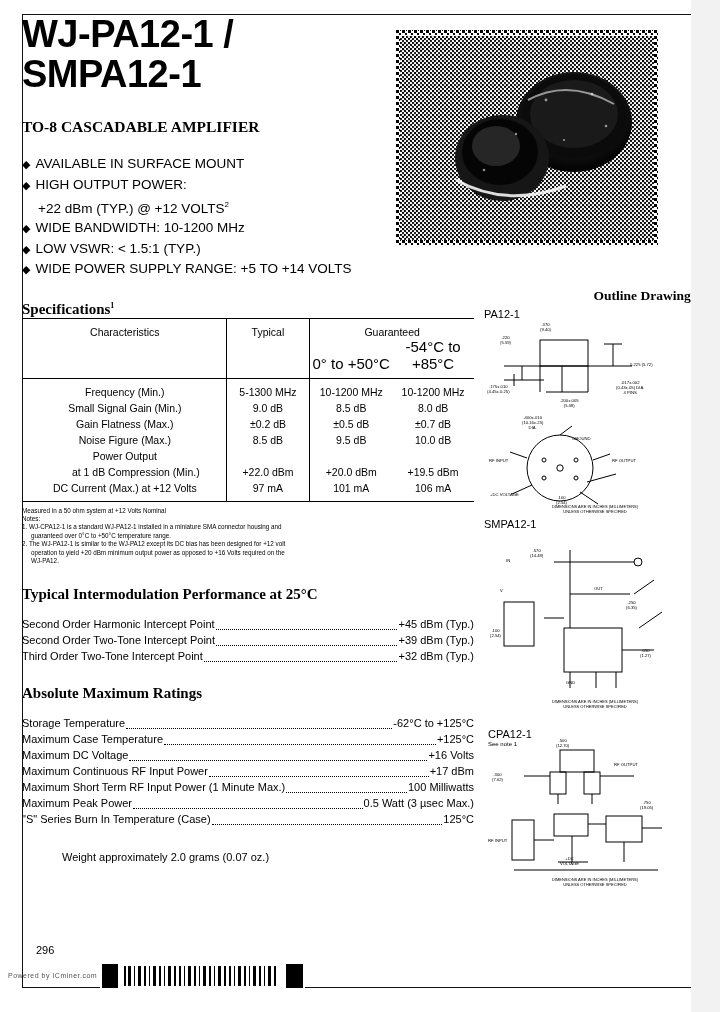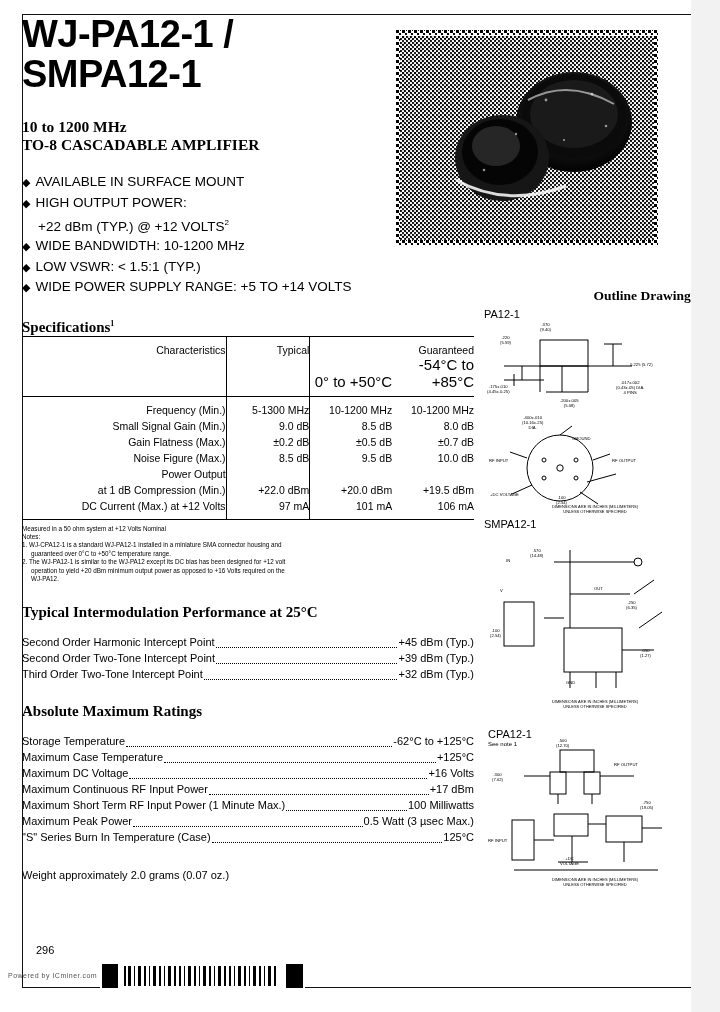--- a/index.html
+++ b/index.html
@@ -15,21 +15,21 @@
   .bullet{font-size:13.5px;line-height:19.5px;color:#000;white-space:nowrap;}
   .bullet .dia{font-size:11px;margin-right:5px;}
   .bullet .ind{display:inline-block;width:16px;}
   sup{font-size:8px;}
 
   .sec-head{font-family:"Liberation Serif",serif;font-weight:bold;font-size:15px;color:#000;margin-top:21px;}
 
   
   .spec{margin-top:8px;position:relative;width:452px;}
   table.spec-t{border-collapse:collapse;width:452px;font-size:10.5px;color:#000;}
-  table.spec-t td,table.spec-t th{padding:0;font-weight:normal;text-align:right;vertical-align:bottom;}
+  table.spec-t td,table.spec-t th{padding:0;font-weight:normal;text-align:center;vertical-align:bottom;}
   .c-char{text-align:left;width:192px;padding-left:2px !important;}
   .c-typ{width:88px;}
   .c-g1{width:86px;}
   .c-g2{width:86px;}
   .hdr-top td{border-top:1.3px solid #000;height:3px;}
   .hdr-row td{padding-top:4px !important;font-size:10.5px;}
   .hdr-sub td{padding-bottom:4px !important;font-size:15px;}
   .rule-row td{border-bottom:1.3px solid #000;height:2px;}
   .body-row td{padding-top:1.5px !important;padding-bottom:1.5px !important;font-size:10.5px;line-height:13px;}
   .indent2{padding-left:24px !important;}
@@ -44,21 +44,21 @@
   .lead{display:flex;align-items:flex-end;font-size:11px;line-height:16px;color:#000;white-space:nowrap;}
   .lead .lbl{flex:0 0 auto;}
   .lead .dots{flex:1 1 auto;overflow:hidden;margin:0 1px 2px 1px;
      border-bottom:1px dotted #000;height:1px;}
   .lead .val{flex:0 0 auto;}
 
   .imd{margin-top:14px;}
   .imd .rows{margin-top:13px;width:452px;}
   .amr{margin-top:18px;}
   .amr .rows{margin-top:13px;width:452px;}
-  .weight{font-size:11px;margin-top:24px;color:#000;}
+  .weight{font-size:11px;margin-top:24px;color:#000;padding-left:40px;}
 
   
   .pageno{position:absolute;left:36px;top:944px;font-size:11px;color:#000;}
   .powered{position:absolute;left:8px;top:972px;font-size:7px;color:#555;letter-spacing:.5px;}
   .barcode{position:absolute;left:100px;top:964px;width:205px;height:24px;}
   .bc-num{position:absolute;left:100px;top:1014px;width:205px;font-family:"Liberation Mono",monospace;
     font-size:9px;font-weight:bold;letter-spacing:1px;color:#000;}
   .photo{position:absolute;left:396px;top:30px;width:262px;height:216px;overflow:hidden;}
   .od-head{position:absolute;left:480px;top:288px;width:216px;text-align:right;
      font-family:"Liberation Serif",serif;font-weight:bold;font-size:13.5px;color:#000;}
@@ -75,21 +75,20 @@
  <div class="sheet"></div>
 
  <div class="left">
 
    <div class="title">
      <div>WJ-PA12-1 /</div>
      <div>SMPA12-1</div>
    </div>
 
    <div class="subtitle">
-     <div>10 to 1200 MHz</div>
      <div>TO-8 CASCADABLE AMPLIFIER</div>
    </div>
 
    <div class="bullets">
      <div class="bullet"><span class="dia">◆</span><span>AVAILABLE IN SURFACE MOUNT</span></div>
      <div class="bullet"><span class="dia">◆</span><span>HIGH OUTPUT POWER:</span></div>
      <div class="bullet"><span class="ind"></span><span>+22 dBm (TYP.) @ +12 VOLTS</span><sup>2</sup></div>
      <div class="bullet"><span class="dia">◆</span><span>WIDE BANDWIDTH: 10-1200 MHz</span></div>
      <div class="bullet"><span class="dia">◆</span><span>LOW VSWR: &lt; 1.5:1 (TYP.)</span></div>
      <div class="bullet"><span class="dia">◆</span><span>WIDE POWER SUPPLY RANGE: +5 TO +14 VOLTS</span></div>

